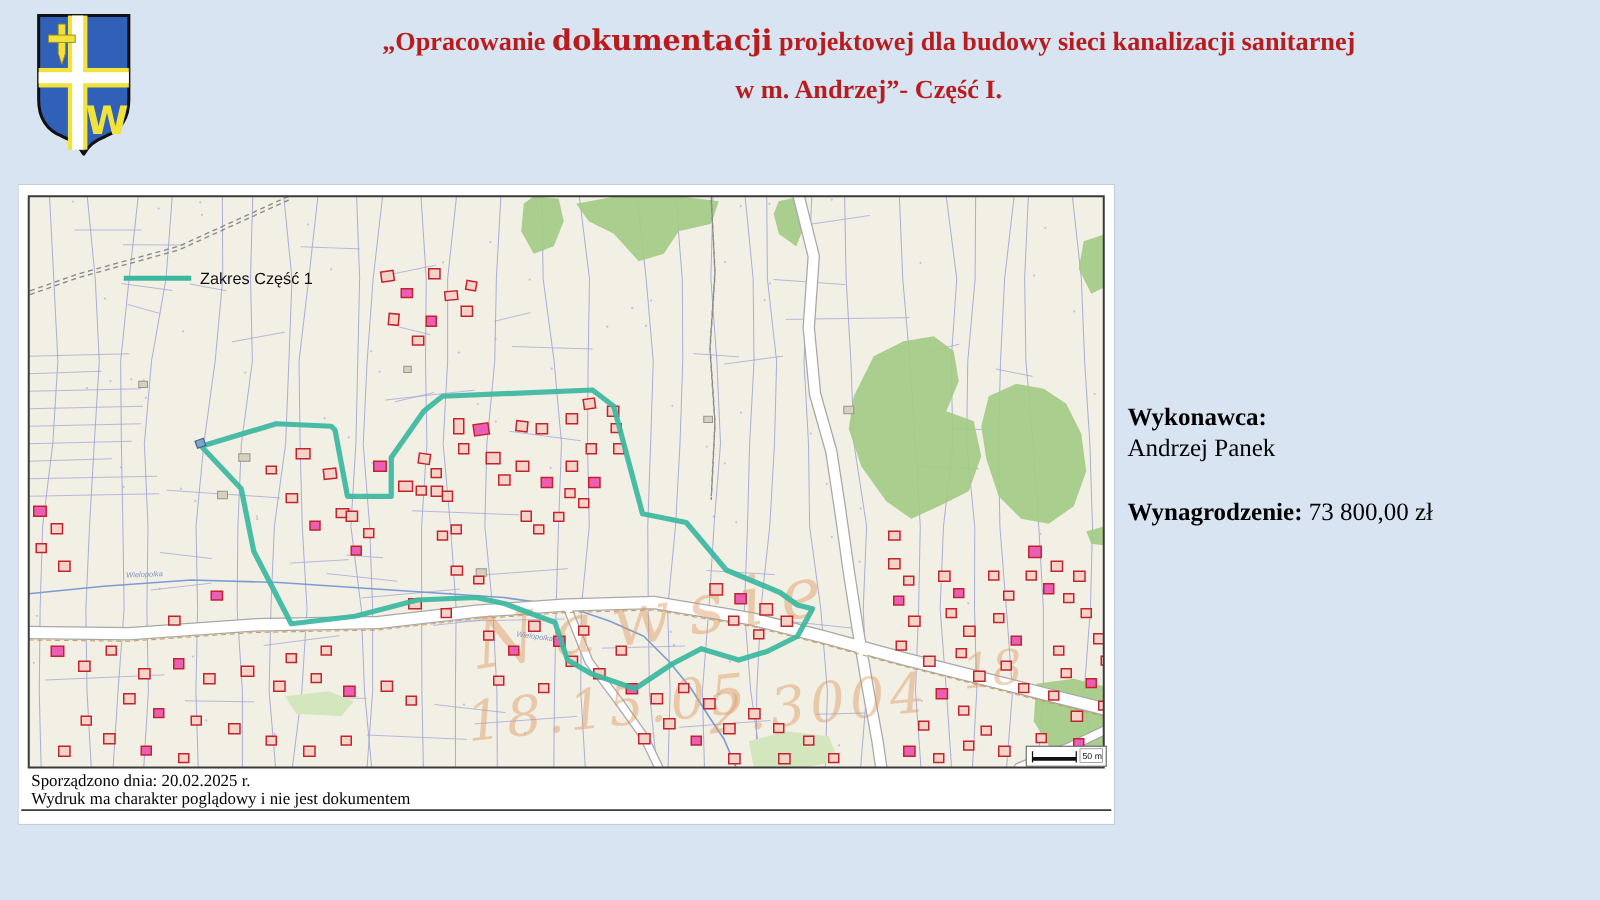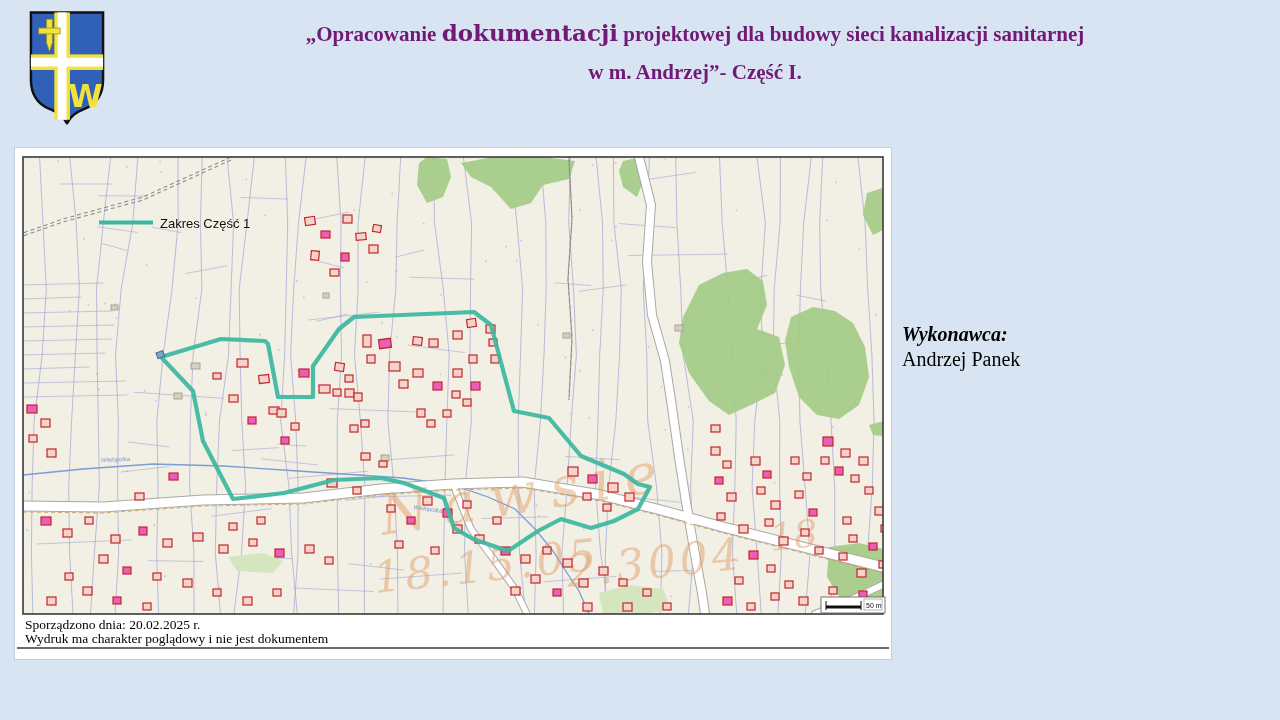--- a/index.html
+++ b/index.html
@@ -14,21 +14,21 @@
   .map-panel{position:absolute;left:14px;top:147px;width:876px;height:511px;
              background:#ffffff;border:1px solid #c2cede;box-sizing:content-box;}
   .map-panel svg{display:block;}
   .legend-text{font:13px "Liberation Sans",sans-serif;fill:#111111;}
   .scale-text{font:7px "Liberation Sans",sans-serif;fill:#111111;}
   .footer-text{font:13.5px "Liberation Serif",serif;fill:#000000;}
   .stream-label{font:italic 6px "Liberation Sans",sans-serif;fill:#7f95c5;}
   .wm{font-family:"DejaVu Serif",serif;font-style:italic;fill:#dd9a62;opacity:0.45;}
   .contractor{position:absolute;left:902px;top:322px;font-size:20px;line-height:25px;
               color:#000000;font-family:"Liberation Serif",serif;}
-  .contractor .b{font-weight:bold;font-style:italic;}
+  .contractor .b{font-weight:bold;}
   .spacer{height:26px;}
 </style>
 </head>
 <body style="background: rgb(216, 228, 242);">
 
 <div class="page">
 
   <svg class="crest" width="78" height="122" viewBox="0 0 80 122">
     <path d="M3,3 L77,3 L77,72 Q77,94 58,102 Q45,107 40.5,116 Q40,117.5 39.5,116 Q35,107 22,102 Q3,94 3,72 Z" fill="#3060b8" stroke="#111111" stroke-width="2.5"></path>
 
@@ -39,21 +39,21 @@
       <rect x="3" y="49.5" width="74" height="9" fill="#ffffff"></rect>
     </g>
 
     <g>
       <path d="M19,10 h6 v24 l-3,9 l-3,-9 Z" fill="#f2e23c" stroke="#9a8c20" stroke-width="0.8"></path>
       <rect x="11" y="19" width="22" height="6" fill="#f2e23c" stroke="#9a8c20" stroke-width="0.8"></rect>
     </g>
     <text x="59" y="100" text-anchor="middle" font-family="DejaVu Sans, sans-serif" font-weight="bold" font-size="32" fill="#f2e23c">W</text>
   </svg>
 
-  <div class="title" style="color: #701a75;">
+  <div class="title" style="color: #b91c1c;">
     <div class="t-line"><span>„Opracowanie </span><span class="t-emph">dokumentacji</span><span> projektowej dla budowy sieci kanalizacji sanitarnej</span></div>
     <div class="t-line">w m. Andrzej”- Część I.</div>
   </div>
 
   <div class="map-panel">
     <svg id="map-svg" width="876" height="511" viewBox="0 0 876 511">
       <defs>
         <clipPath id="mapclip">
             <rect x="0" y="0" width="860" height="457"></rect>
           </clipPath>
@@ -467,15 +467,16 @@
       <line x1="2" y1="500" x2="874" y2="500" stroke="#3a3a3a" stroke-width="1.4"></line>
       <text x="10" y="481" class="footer-text">Sporządzono dnia: 20.02.2025 r.</text>
       <text x="10" y="495" class="footer-text">Wydruk ma charakter poglądowy i nie jest dokumentem</text>
     </svg>
   </div>
 
   <div class="contractor">
     <div class="b">Wykonawca:</div>
     <div>Andrzej Panek</div>
     <div class="spacer"></div>
+    <div><span class="b">Wynagrodzenie:</span> <span>73 800,00 zł</span></div>
   </div>
 
 </div>
 
 </body></html>

